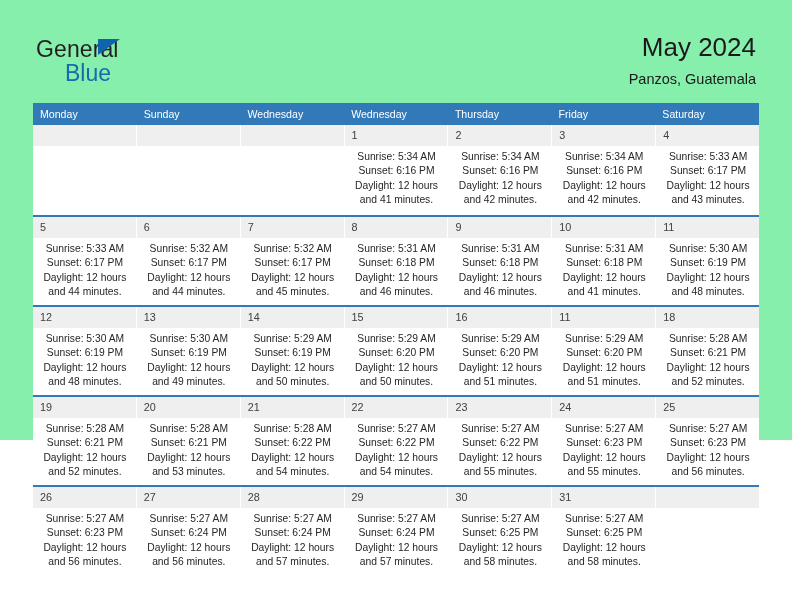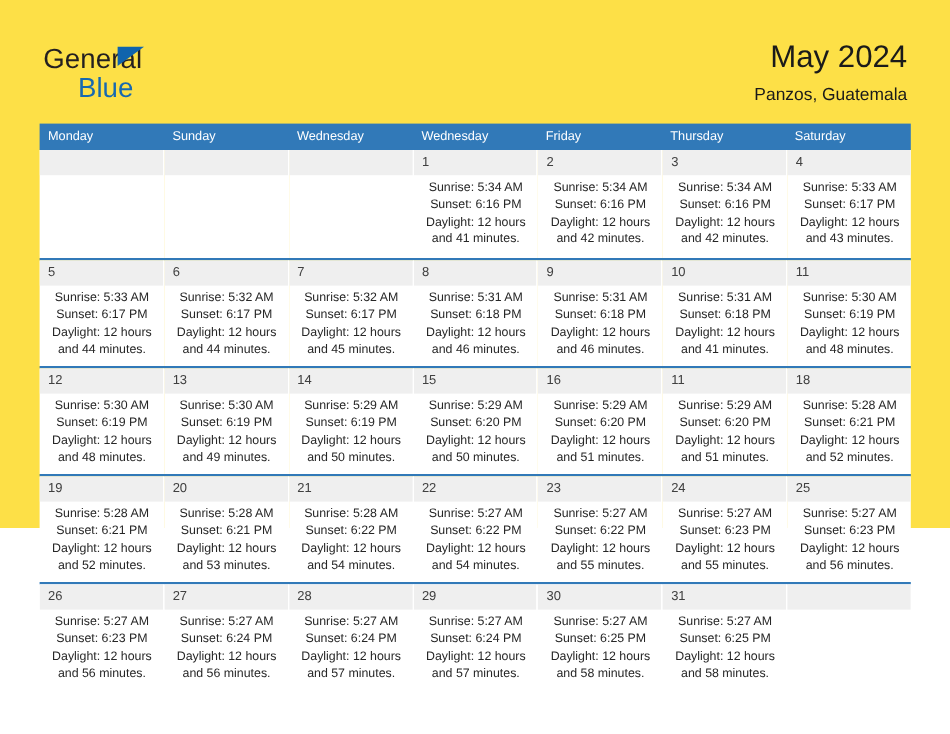--- a/index.html
+++ b/index.html
@@ -7,21 +7,21 @@
     width: 792px;
     height: 612px;
     background: #ffffff;
     font-family: "Liberation Sans", sans-serif;
     overflow: hidden;
   }
   .page {
     position: relative;
     width: 792px;
     height: 440px;
-    background: #fde047;
+    background: #86efac;
   }
 
   
   .header {
     position: absolute;
     left: 0; right: 0;
     top: 0;
     height: 103px;
   }
   .logo {
@@ -147,22 +147,22 @@
       <div class="cal-sub">Panzos, Guatemala</div>
     </div>
   </div>
 
   <div class="calendar">
     <div class="dow-row">
       <div class="dow">Monday</div>
       <div class="dow">Sunday</div>
       <div class="dow">Wednesday</div>
       <div class="dow">Wednesday</div>
+      <div class="dow">Thursday</div>
       <div class="dow">Friday</div>
-      <div class="dow">Thursday</div>
       <div class="dow">Saturday</div>
     </div>
     <div id="weeks-host">
         <div class="week first">
           <div class="cell empty">
             <div class="daynum-band"></div>
           </div>
           <div class="cell empty">
             <div class="daynum-band"></div>
           </div>

